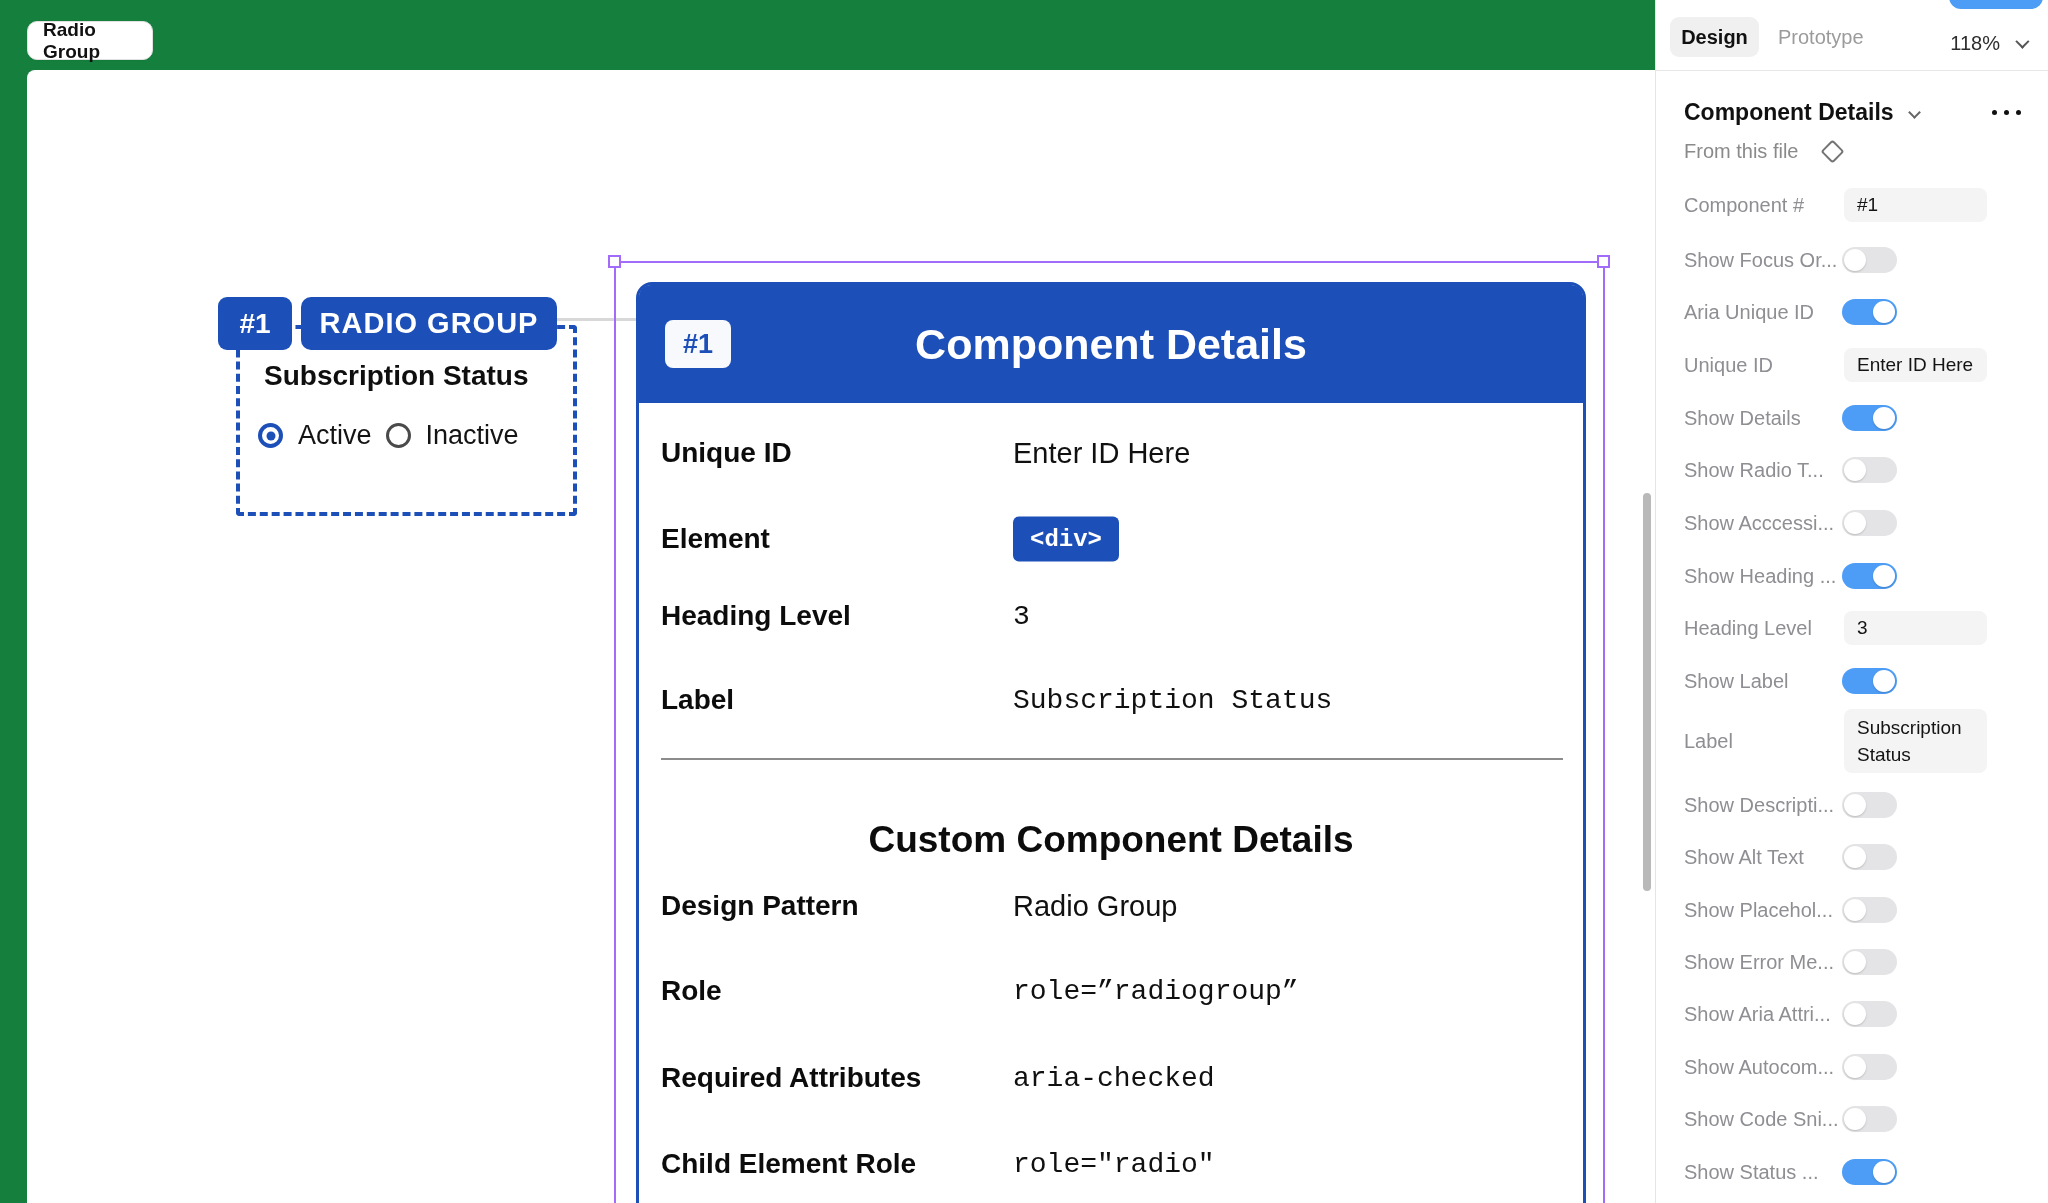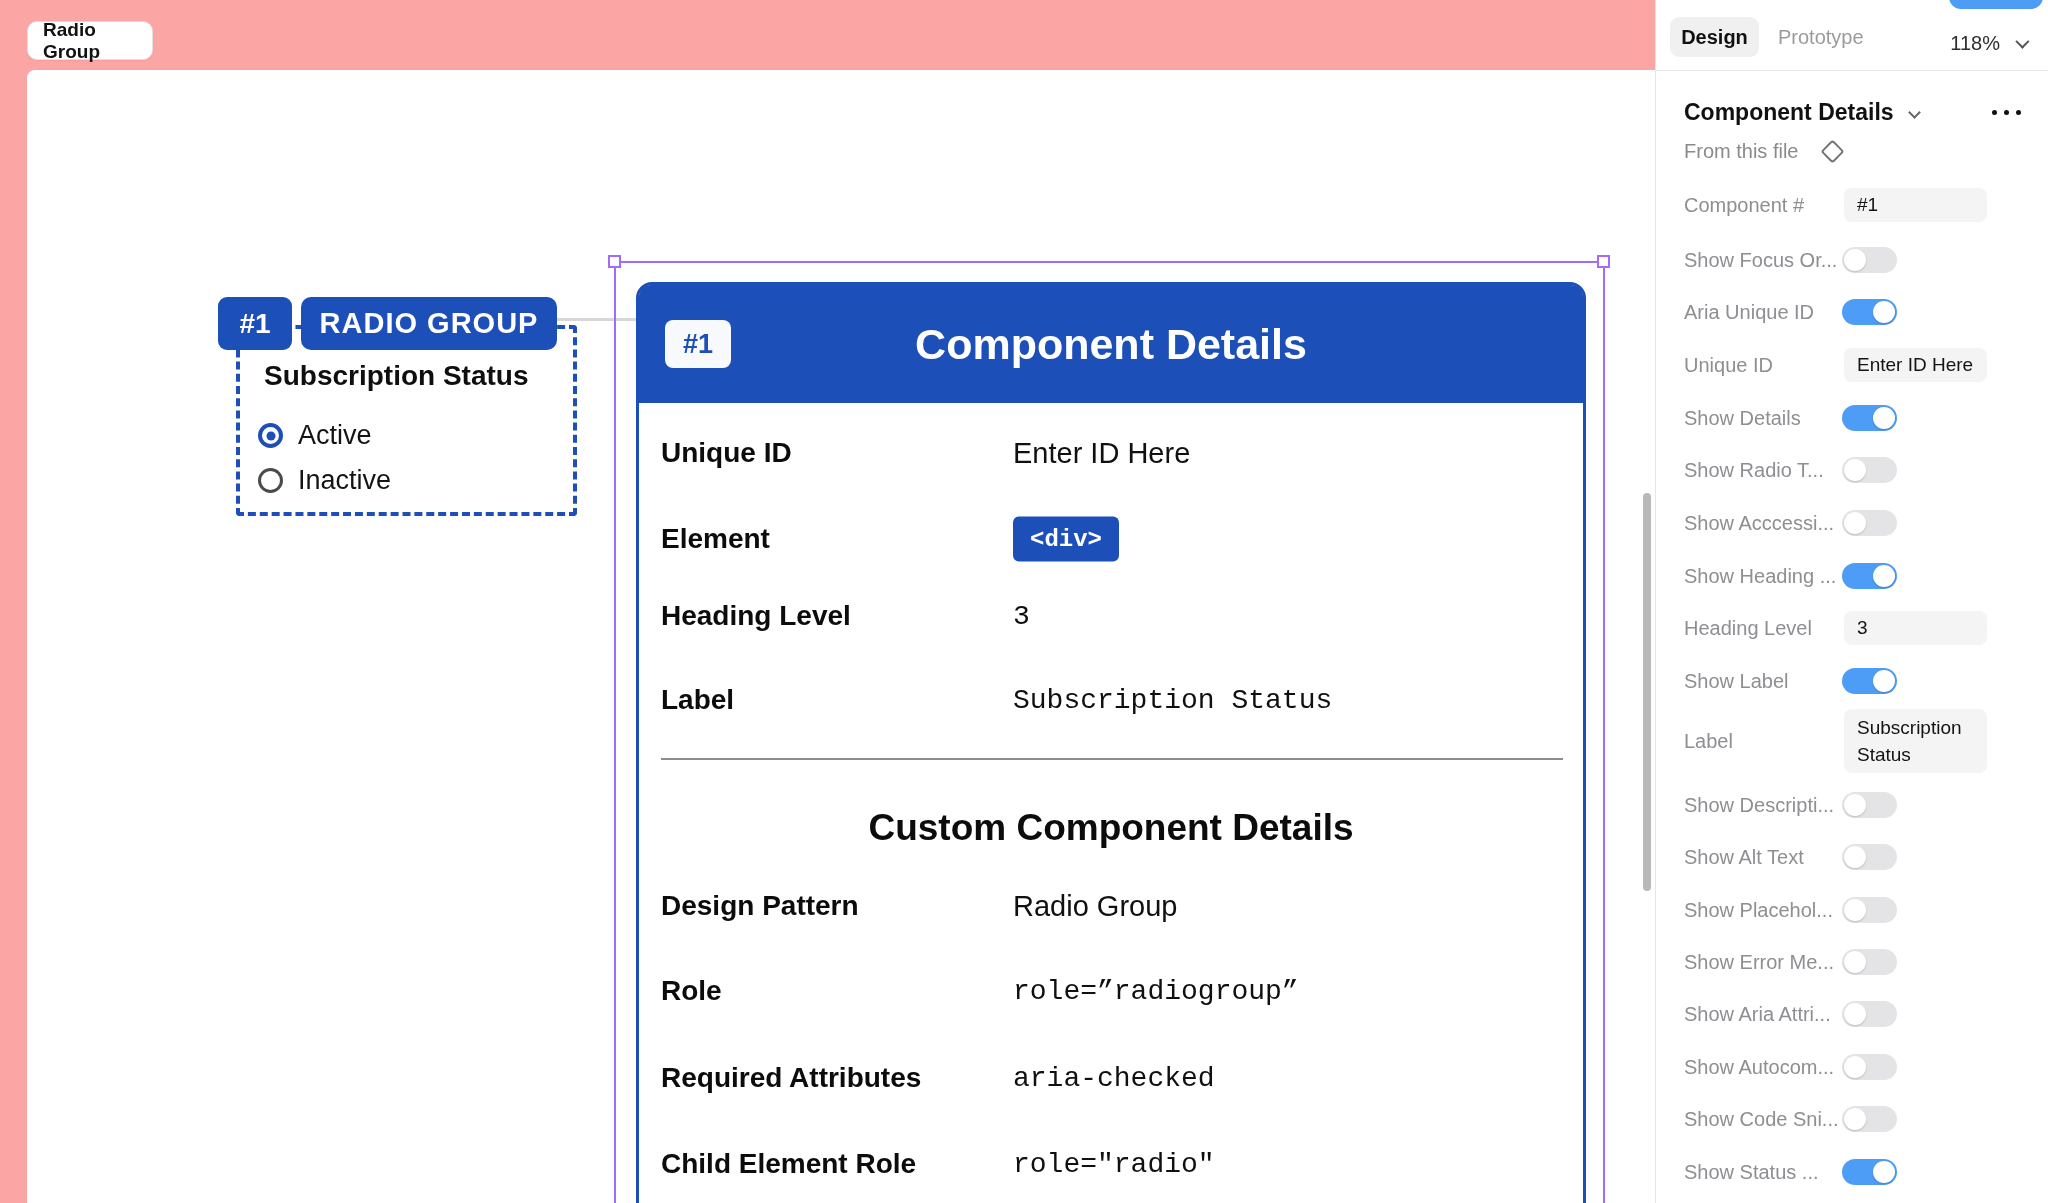--- a/index.html
+++ b/index.html
@@ -4,32 +4,32 @@
 <style>
   :root{
     --blue:#1d4fb8;
     --toggle-blue:#4d9df6;
     --purple:#a26bfa;
     --panel-gray:#8e8e93;
     --input-bg:#f4f4f5;
   }
   *{margin:0;padding:0;box-sizing:border-box;}
   body{font-family:"Liberation Sans",sans-serif;background:#e8e8e8;}
-  .stage{position:relative;width:2048px;height:1203px;background:#fca5a5;overflow:hidden;}
+  .stage{position:relative;width:2048px;height:1203px;background:#15803d;overflow:hidden;}
 
   
   .artboard{position:absolute;left:27px;top:70px;width:1628px;height:1133px;background:#ffffff;border-radius:8px 0 0 0;}
   .frame-chip{position:absolute;left:27px;top:21px;width:126px;height:39px;background:#ffffff;border:1px solid #e1e1e1;border-radius:10px;display:flex;align-items:center;padding-left:15px;font-size:19px;font-weight:bold;color:#111;box-shadow:0 1px 2px rgba(0,0,0,.04);}
 
   
   .rg-dashed{position:absolute;left:236px;top:325px;width:341px;height:191px;border:4px dashed var(--blue);border-radius:4px;background:transparent;}
   .rg-badge-num{position:absolute;left:218px;top:297px;width:74px;height:53px;background:var(--blue);border-radius:9px;color:#fff;font-weight:bold;font-size:28px;display:flex;align-items:center;justify-content:center;}
   .rg-badge-title{position:absolute;left:301px;top:297px;width:256px;height:53px;background:var(--blue);border-radius:10px;color:#fff;font-weight:bold;font-size:29px;letter-spacing:1px;display:flex;align-items:center;justify-content:center;}
   .rg-legend{position:absolute;left:264px;top:360px;font-size:28px;font-weight:bold;color:#0f0f0f;}
-  .rg-options{position:absolute;left:258px;top:420px;display:flex;flex-direction:column;gap:14px;}
+  .rg-options{position:absolute;left:258px;top:420px;display:flex;flex-direction:row;gap:14px;}
   .rg-option{display:flex;align-items:center;gap:15px;height:31px;}
   .radio-outer{width:25px;height:25px;border-radius:50%;position:relative;flex:0 0 auto;}
   .radio-outer.sel{border:4px solid var(--blue);}
   .radio-outer.unsel{border:3px solid #4a4a4a;}
   .radio-dot{position:absolute;left:50%;top:50%;width:9px;height:9px;border-radius:50%;background:var(--blue);transform:translate(-50%,-50%);}
   .rg-option-label{font-size:27px;color:#141414;}
   .connector{position:absolute;left:556px;top:318px;width:82px;height:3px;background:#d8d8d8;}
 
   
   .sel-line{position:absolute;background:var(--purple);}
@@ -44,21 +44,21 @@
   .card{position:absolute;left:636px;top:282px;width:950px;height:941px;background:#fff;border:3px solid var(--blue);border-radius:16px;}
   .card-header{position:absolute;left:0;top:0;width:100%;height:118px;background:var(--blue);border-radius:12px 12px 0 0;display:flex;align-items:center;justify-content:center;}
   .card-header-badge{position:absolute;left:26px;top:35px;width:66px;height:48px;background:#f7f9fc;border-radius:8px;color:var(--blue);font-weight:bold;font-size:27px;display:flex;align-items:center;justify-content:center;}
   .card-title{color:#fff;font-weight:bold;font-size:43px;}
   .card-row{position:absolute;left:0;width:100%;}
   .card-row .lbl{position:absolute;left:22px;top:0;transform:translateY(-50%);font-size:28px;font-weight:bold;color:#0c0c0c;white-space:nowrap;}
   .card-row .val{position:absolute;left:374px;top:0;transform:translateY(-50%);font-size:29px;color:#101010;white-space:nowrap;}
   .card-row .val.mono{font-family:"Liberation Mono",monospace;font-size:28px;}
   .card-row .val.tag{background:var(--blue);color:#fff;font-family:"Liberation Mono",monospace;font-weight:bold;font-size:24px;border-radius:6px;padding:9px 17px;}
   .card-divider{position:absolute;left:22px;width:902px;height:2px;background:#8c8c8c;}
-  .card-subheading{position:absolute;left:0;width:100%;text-align:center;transform:translateY(-50%);font-size:37px;font-weight:bold;color:#0c0c0c;}
+  .card-subheading{position:absolute;left:0;width:100%;text-align:center;transform:translateY(-50%);font-size:37px;font-weight:bold;color:#0c0c0c;margin-top:12px;}
 
   
   .canvas-scrollbar{position:absolute;left:1643px;top:493px;width:8px;height:398px;background:#b9b9b9;border-radius:4px;}
 
   
   .panel{position:absolute;left:1655px;top:0;width:393px;height:1203px;background:#fff;border-left:1px solid #e5e5e5;}
   .panel-topbar{position:absolute;left:0;top:0;width:100%;height:71px;border-bottom:1px solid #e7e7e7;}
   .tab-design{position:absolute;left:14px;top:17px;width:89px;height:40px;background:#f0f0f1;border-radius:9px;display:flex;align-items:center;justify-content:center;font-size:20px;font-weight:bold;color:#111;}
   .tab-prototype{position:absolute;left:122px;top:17px;height:40px;display:flex;align-items:center;font-size:20px;color:#9b9b9b;}
   .zoom-ctl{position:absolute;right:22px;top:23px;height:40px;display:flex;align-items:center;gap:16px;font-size:20px;color:#2e2e2e;}

